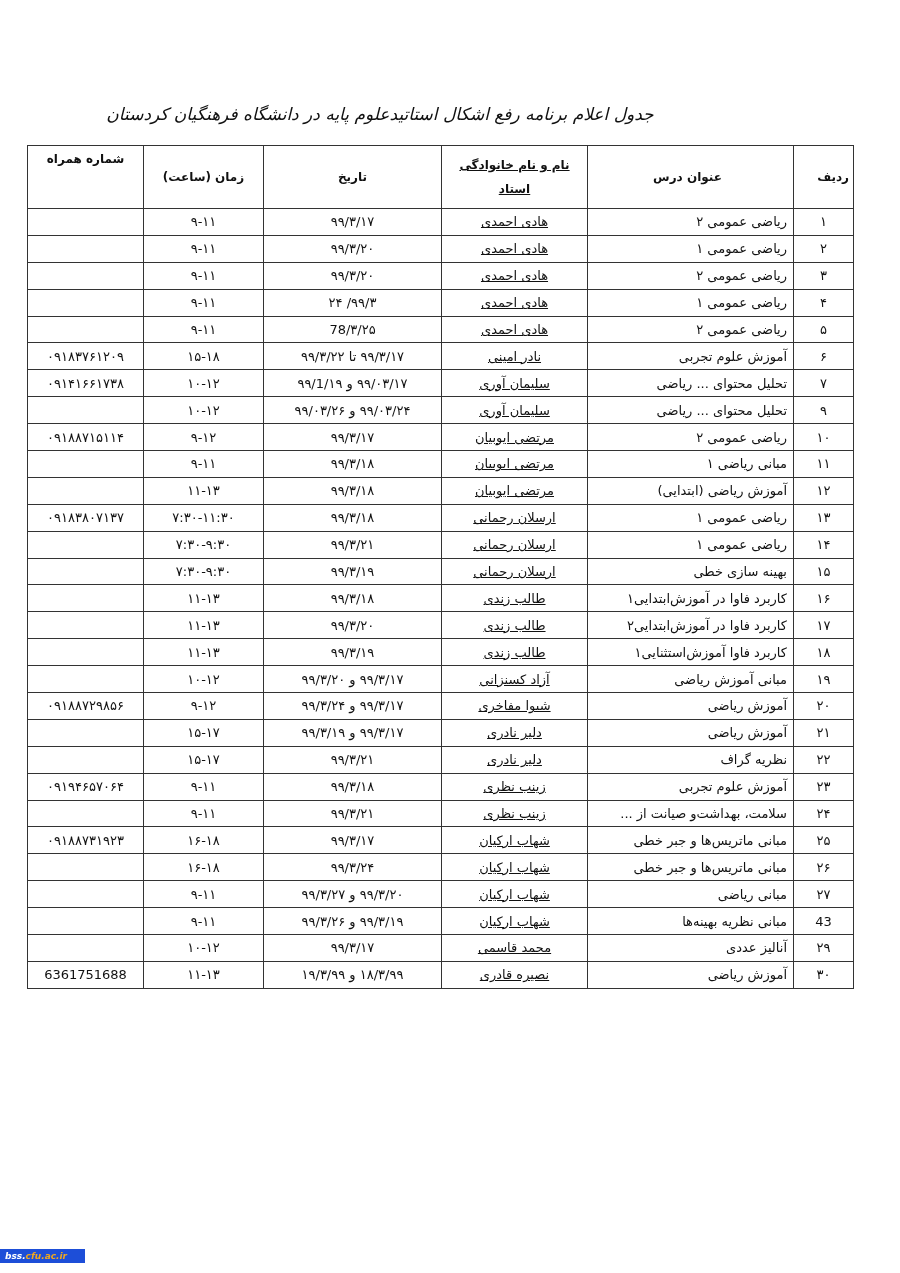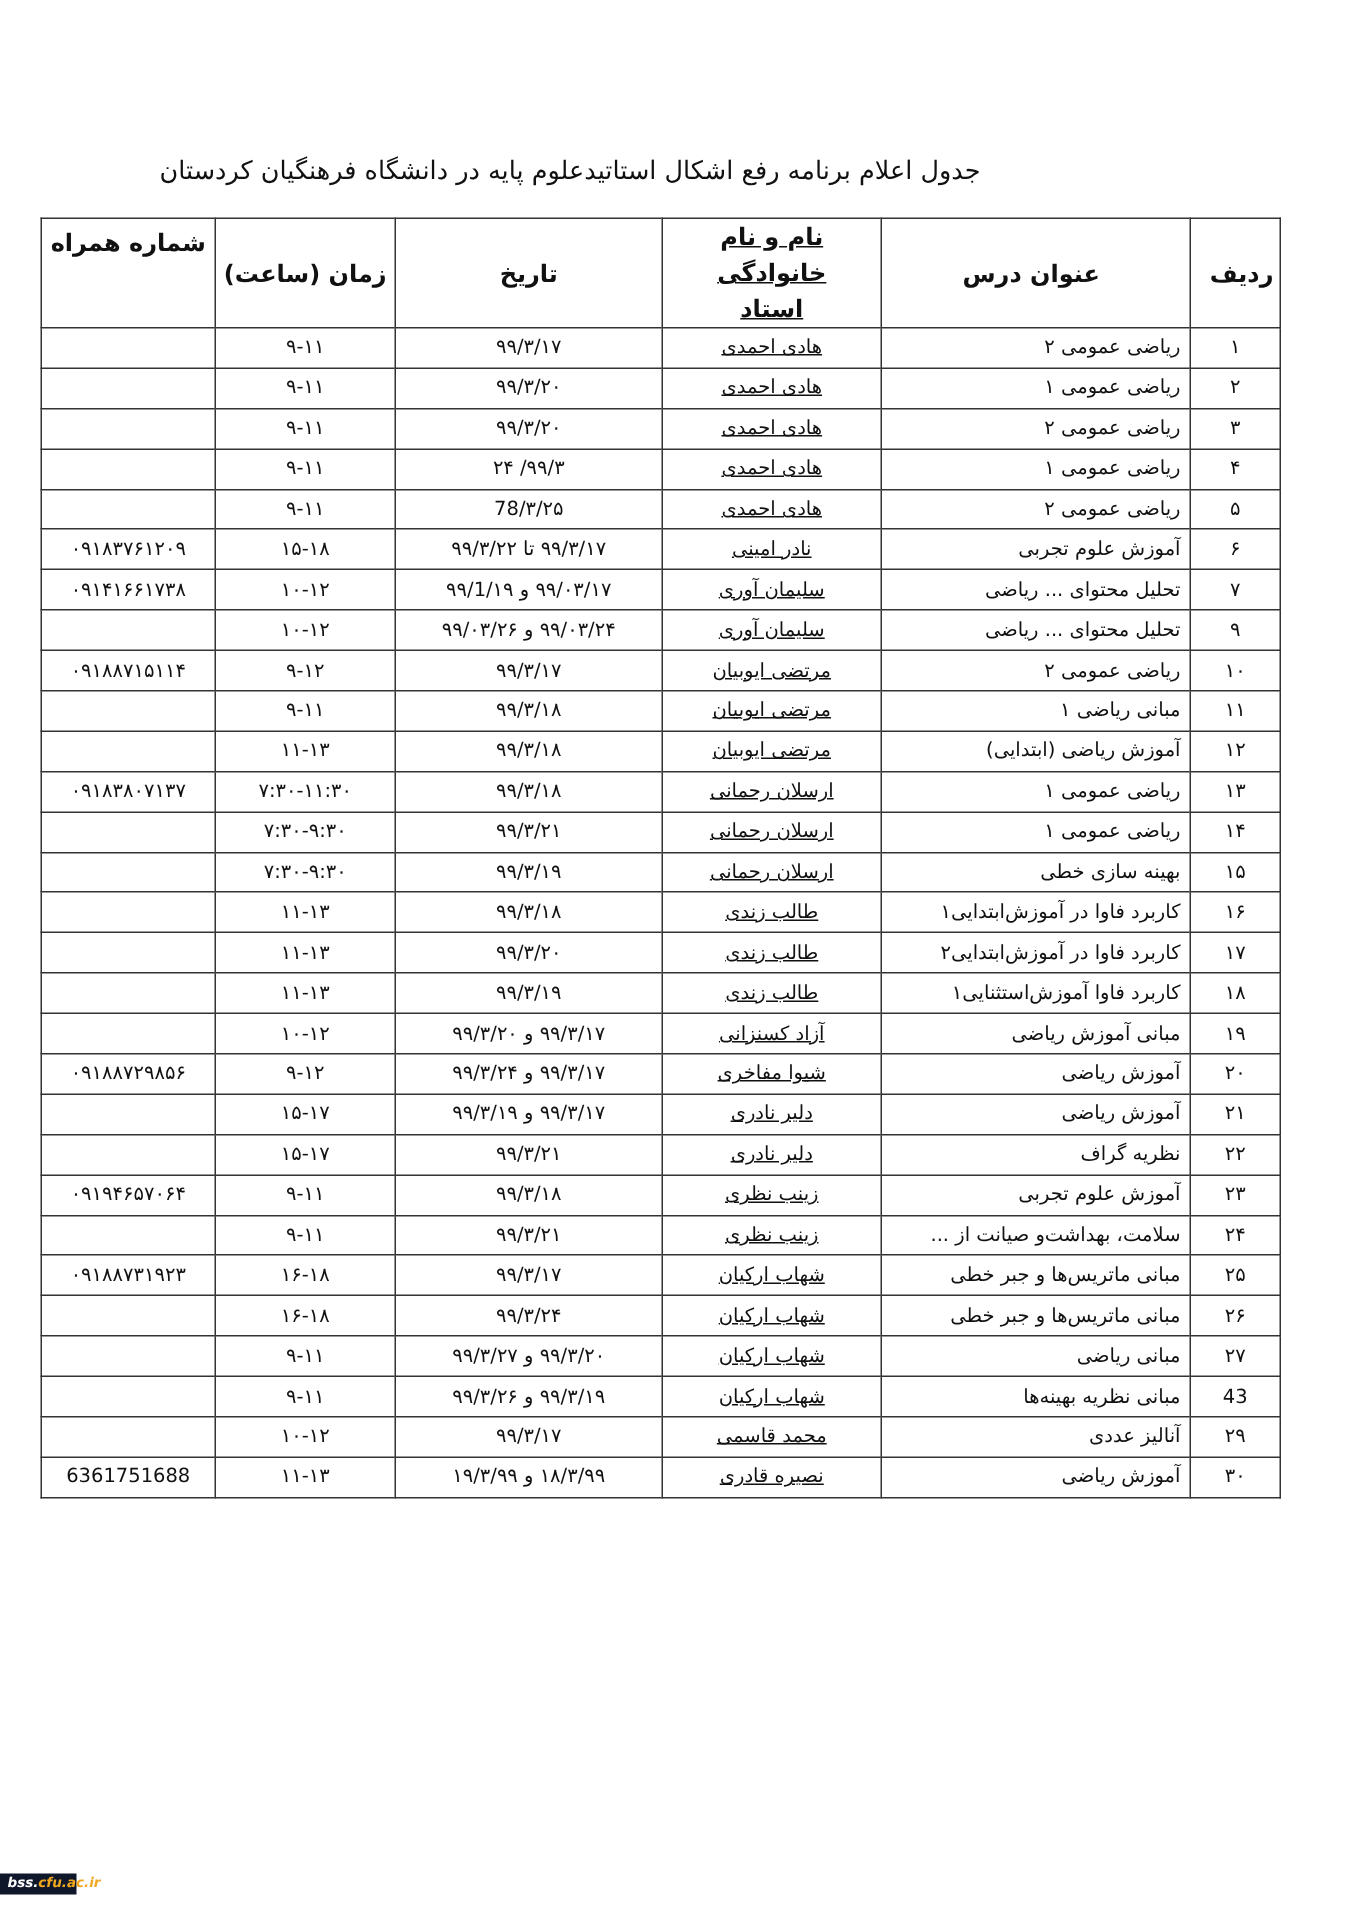--- a/index.html
+++ b/index.html
@@ -1,34 +1,34 @@
 <!DOCTYPE html>
 <html><head>
   <meta charset="utf-8">
   <style>
     html, body { margin: 0; padding: 0; background: #ffffff; }
     body { width: 900px; height: 1273px; position: relative; overflow: hidden; font-family: "DejaVu Sans", sans-serif; color: #111; }
-    .page-title { position: absolute; top: 104px; left: 0; width: 756px; text-align: center; font-size: 17px; direction: rtl; }
+    .page-title { position: absolute; top: 104px; left: 0; width: 756px; text-align: center; font-size: 17px; direction: rtl; font-style: italic; }
     .page-title span { display: inline-block; position: relative; left: 2px; }
     table.schedule { position: absolute; top: 145px; left: 27px; width: 817px; border-collapse: collapse; direction: rtl; table-layout: fixed; }
     table.schedule th, table.schedule td { border: 1.3px solid #333; padding: 0; font-size: 13px; font-weight: normal; }
-    table.schedule thead th { height: 56px; font-size: 16px; font-weight: bold; vertical-align: middle; }
+    table.schedule thead th { height: 56px; font-size: 12px; font-weight: bold; vertical-align: middle; }
     table.schedule tbody td { height: 25.9px; }
     .c-row { width: 55px; text-align: center; }
     .c-course { width: 199px; text-align: right; padding-right: 6px !important; }
     .c-teacher { width: 145px; text-align: center; text-decoration: underline; }
     .c-date { width: 177px; text-align: center; }
     .c-time { width: 119px; text-align: center; }
     .c-phone { width: 115px; text-align: center; }
     th.c-row { text-align: right; padding-right: 4px !important; }
     th.c-course { text-align: center; }
     th.c-phone { vertical-align: top !important; padding-top: 6px !important; text-align: center; }
     th.c-teacher .line { display: block; line-height: 24px; }
     td.c-phone, td.c-date, td.c-time { direction: rtl; }
-    .footer-badge { position: absolute; left: 0; top: 1249px; width: 51px; height: 14px; background: #0f172a; color: #f0a81e; font-size: 9px; font-weight: bold; font-style: italic; line-height: 14px; padding-left: 5px; box-sizing: border-box; font-family: "DejaVu Sans", sans-serif; }
+    .footer-badge { position: absolute; left: 0; top: 1249px; width: 85px; height: 14px; background: #1d4ed8; color: #f0a81e; font-size: 9px; font-weight: bold; font-style: italic; line-height: 14px; padding-left: 5px; box-sizing: border-box; font-family: "DejaVu Sans", sans-serif; }
     .footer-badge .pre { color: #ffffff; }
   </style>
 </head>
 <body>
 
 <div class="page-title"><span>جدول اعلام برنامه رفع اشکال استاتیدعلوم پایه در دانشگاه فرهنگیان کردستان</span></div>
 
 <table class="schedule">
   <thead>
     <tr>

